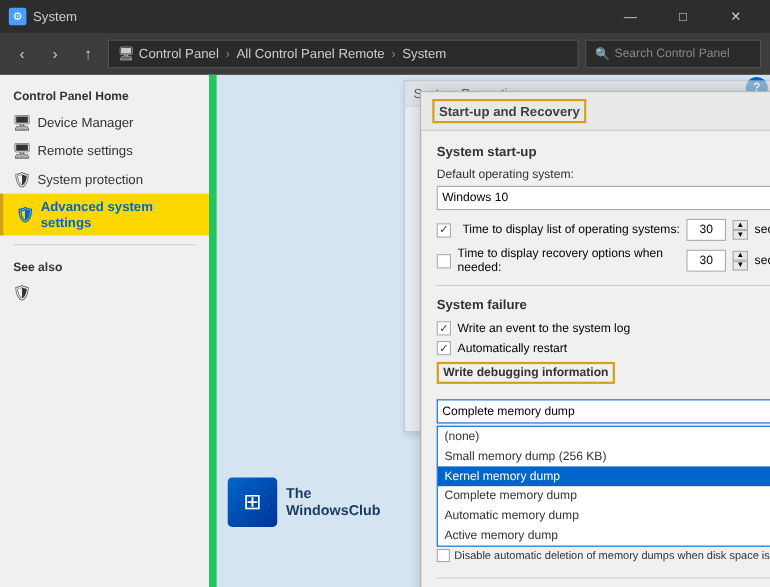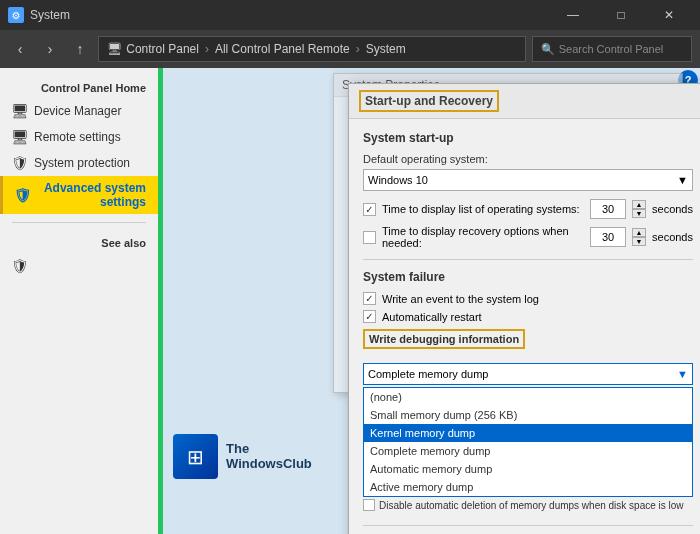--- a/index.html
+++ b/index.html
@@ -103,26 +103,25 @@
     }
 
     
     .main-content {
       display: flex;
       height: calc(534px - 68px);
     }
 
     
     .sidebar {
-      width: 163px;
+      width: 197px;
       background: #f0f0f0;
       padding: 8px 0;
-      border-right: 5px solid #22c55e;
+      border-right: 7px solid #22c55e;
       flex-shrink: 0;
-      text-align: right;
     }
     .sidebar-title {
       font-size: 11px;
       font-weight: 600;
       color: #333;
       padding: 6px 12px 4px;
     }
     .sidebar-item {
       display: flex;
       align-items: center;
@@ -495,21 +494,21 @@
         <div class="form-group">
           <label class="form-label">Default operating system:</label>
           <div class="form-select">
             <span>Windows 10</span>
             <span>▼</span>
           </div>
         </div>
 
         <div class="spinner-group">
           <div class="checkbox-box">✓</div>
-          <span style="font-size:11px; flex:1;">Time to display list of operating systems:</span>
+          <span style="font-size:11px; flex:1;text-align:right;">Time to display list of operating systems:</span>
           <div class="spinner-input">30</div>
           <div class="spinner-arrows">
             <div class="spinner-arrow">▲</div>
             <div class="spinner-arrow">▼</div>
           </div>
           <span style="font-size:11px;">seconds</span>
         </div>
 
         <div class="spinner-group">
           <div class="checkbox-box"></div>

